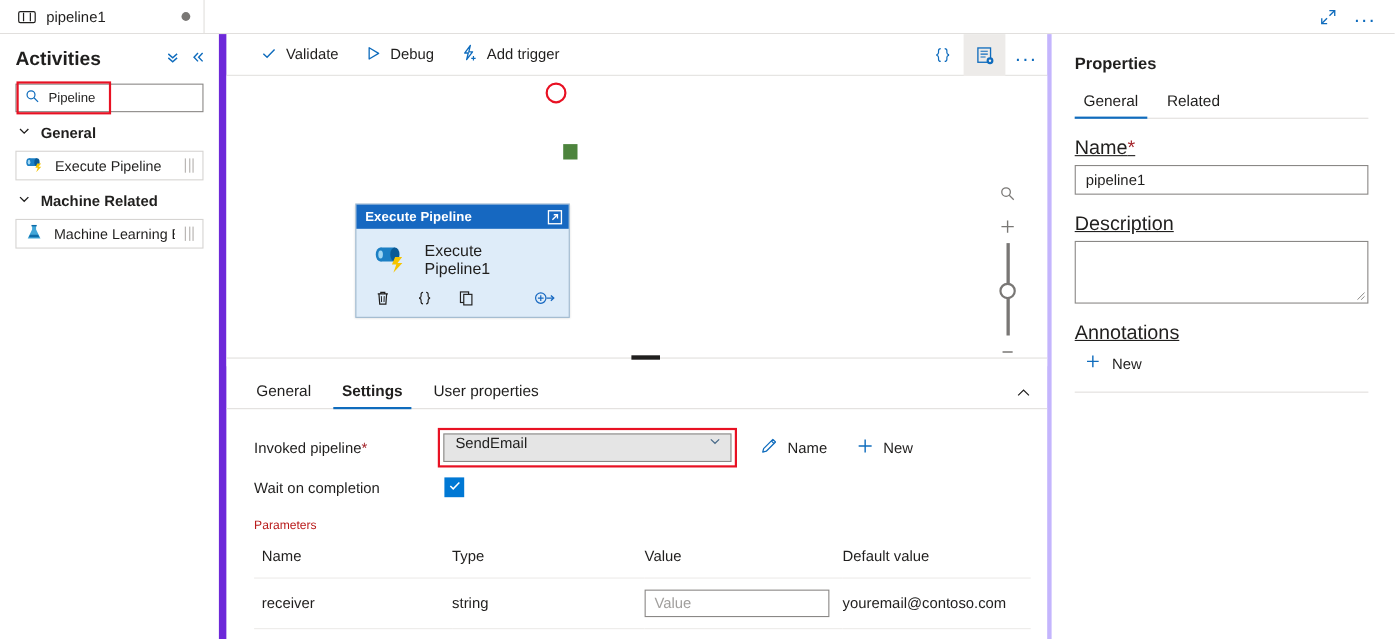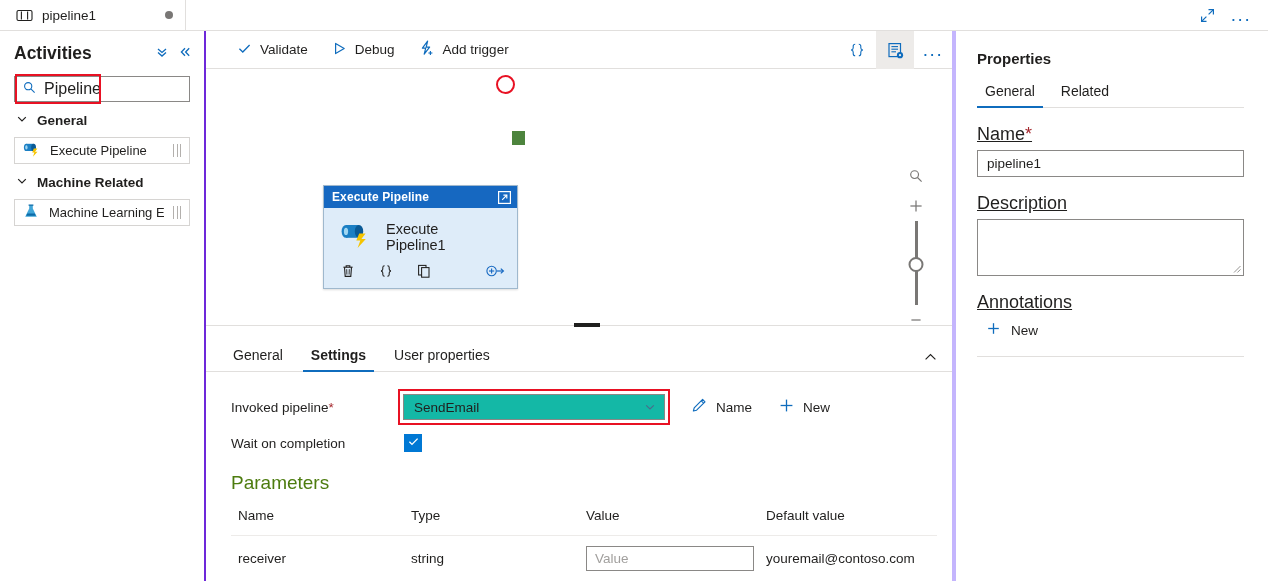--- a/index.html
+++ b/index.html
@@ -45,36 +45,36 @@
   }
   .ellipsis {
     color: #0f6cbd; font-size: 19px; letter-spacing: 1.5px;
     line-height: 10px; font-family: "Liberation Sans", sans-serif;
   }
 
   
   .left-panel {
     position: absolute; left: 0; top: 31px;
     width: 206px; height: 550px;
-    background: #ffffff; border-right: 2px solid #6d28d9;
+    background: #ffffff; border-right: 7px solid #6d28d9;
   }
   .activities-head {
     display: flex; align-items: center;
     padding: 12px 12px 10px 14px;
   }
   .activities-title { font-size: 17.5px; font-weight: bold; color: #201f1e; }
   .activities-head-icons { margin-left: auto; display: flex; gap: 9px; align-items: center; }
 
   .search-wrap { position: relative; margin: 2px 14px 0 14px; }
   .search-box {
     display: flex; align-items: center; gap: 8px;
     height: 26px; border: 1px solid #8a8886; background: #ffffff;
     padding: 0 8px;
   }
-  .search-text { font-size: 16px; color: #201f1e; text-align: right; }
+  .search-text { font-size: 12px; color: #201f1e; text-align: right; }
   .search-redbox {
     position: absolute; left: 1px; top: -2px;
     width: 86px; height: 30px;
     border: 2.5px solid #e81123; pointer-events: none;
   }
 
   .group-row {
     display: flex; align-items: center; gap: 9px;
     padding: 11px 14px 9px 16px; cursor: pointer;
   }
@@ -216,21 +216,21 @@
   .settings { padding: 22px 14px 0 25px; position: relative; }
   .form-row { display: flex; align-items: center; margin-bottom: 14px; }
   .form-label {
     width: 172px; font-size: 13.5px; color: #201f1e; flex: 0 0 auto;
   }
   .req-star { color: #a4262c; }
 
   .select-wrap { position: relative; }
   .select-box {
     width: 262px; height: 26px; border: 1px solid #8a8886;
-    background: #14b8a6; display: flex; align-items: center;
+    background: #e5e5e5; display: flex; align-items: flex-start;
     padding: 0 8px 0 10px; cursor: pointer;
   }
   .select-value { font-size: 13.5px; color: #201f1e; }
   .select-chev { margin-left: auto; display: flex; align-items: center; }
   .select-redbox {
     position: absolute; left: -5px; top: -5px;
     width: 272px; height: 36px;
     border: 2.5px solid #e81123; pointer-events: none;
   }
 
@@ -239,21 +239,21 @@
     margin-left: 26px; cursor: pointer;
     font-size: 13.5px; color: #201f1e;
   }
 
   .checkbox {
     width: 18px; height: 18px; background: #0078d4;
     display: flex; align-items: center; justify-content: center;
     cursor: pointer; margin-left: 1px;
   }
 
-  .params-title { font-size: 19px; color: #4d7c0f; margin: 20px 0 0 0; }
+  .params-title { font-size: 11px; color: #b91c1c; margin: 20px 0 0 0; }
 
   .ptable { width: 706px; margin-top: 10px; border-collapse: collapse; }
   .ptable th {
     text-align: left; font-size: 13.5px; font-weight: normal;
     color: #201f1e; padding: 4px 0 12px 0;
   }
   .ptable td {
     font-size: 13.5px; color: #201f1e; padding: 10px 0;
     border-top: 1px solid #edebe9; border-bottom: 1px solid #edebe9;
     vertical-align: middle;

